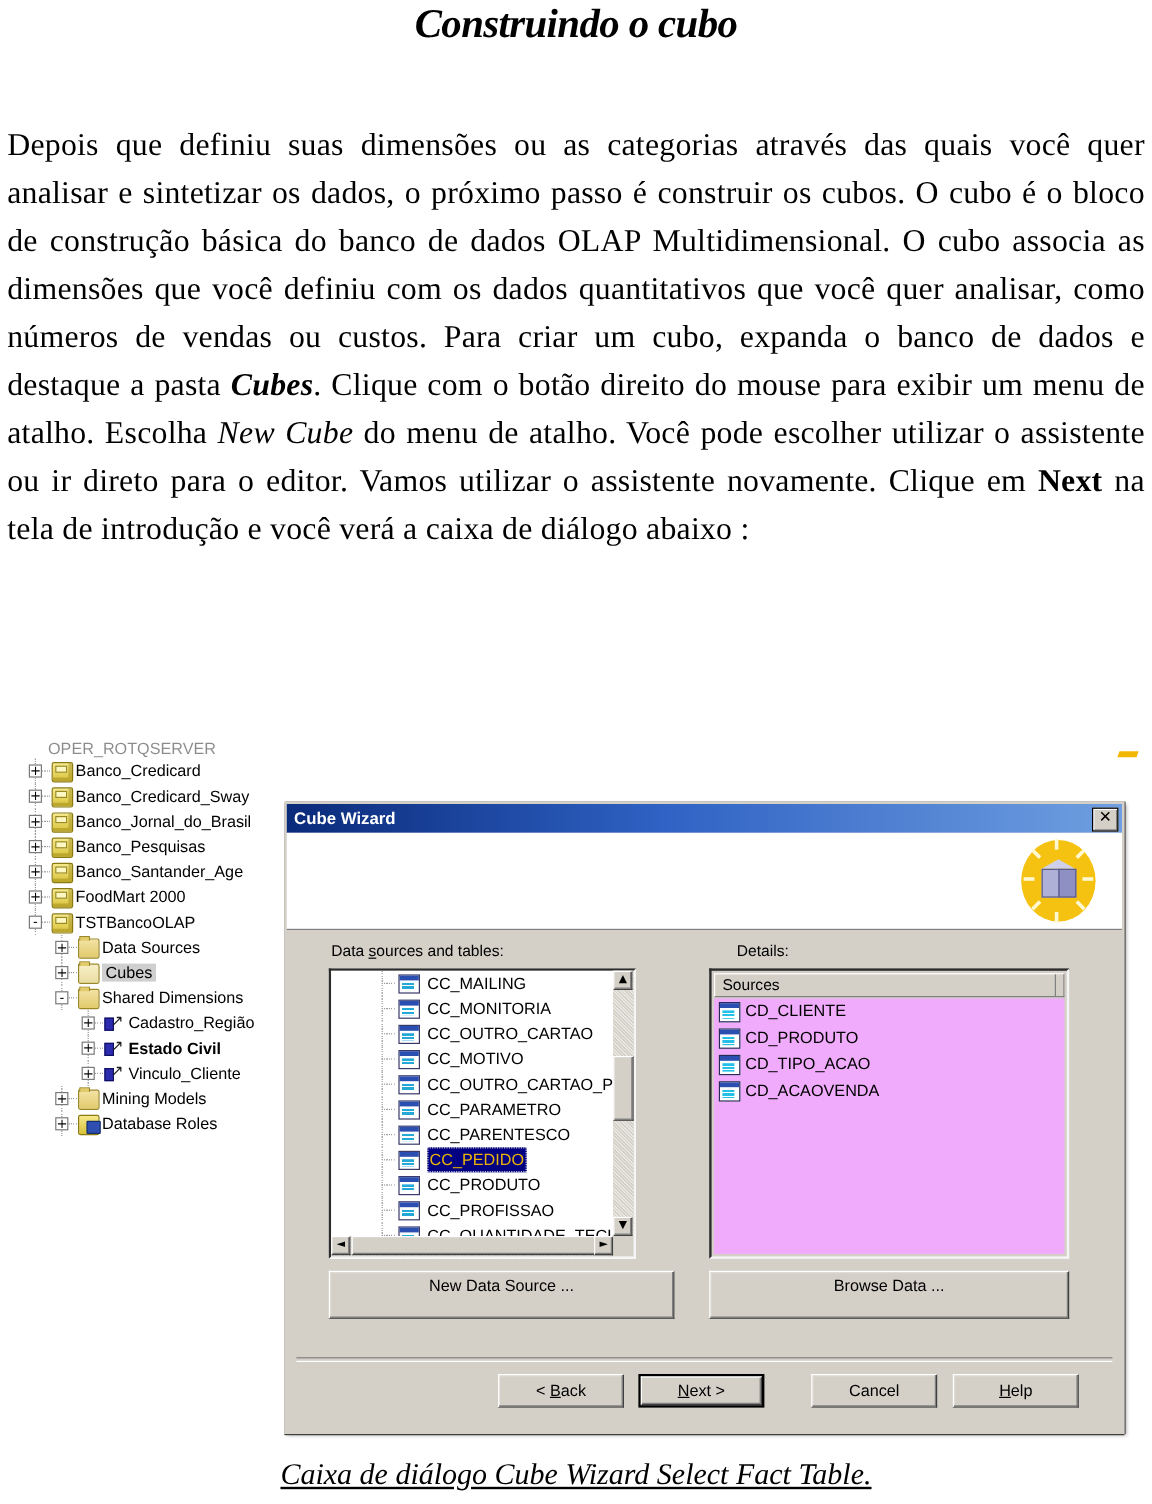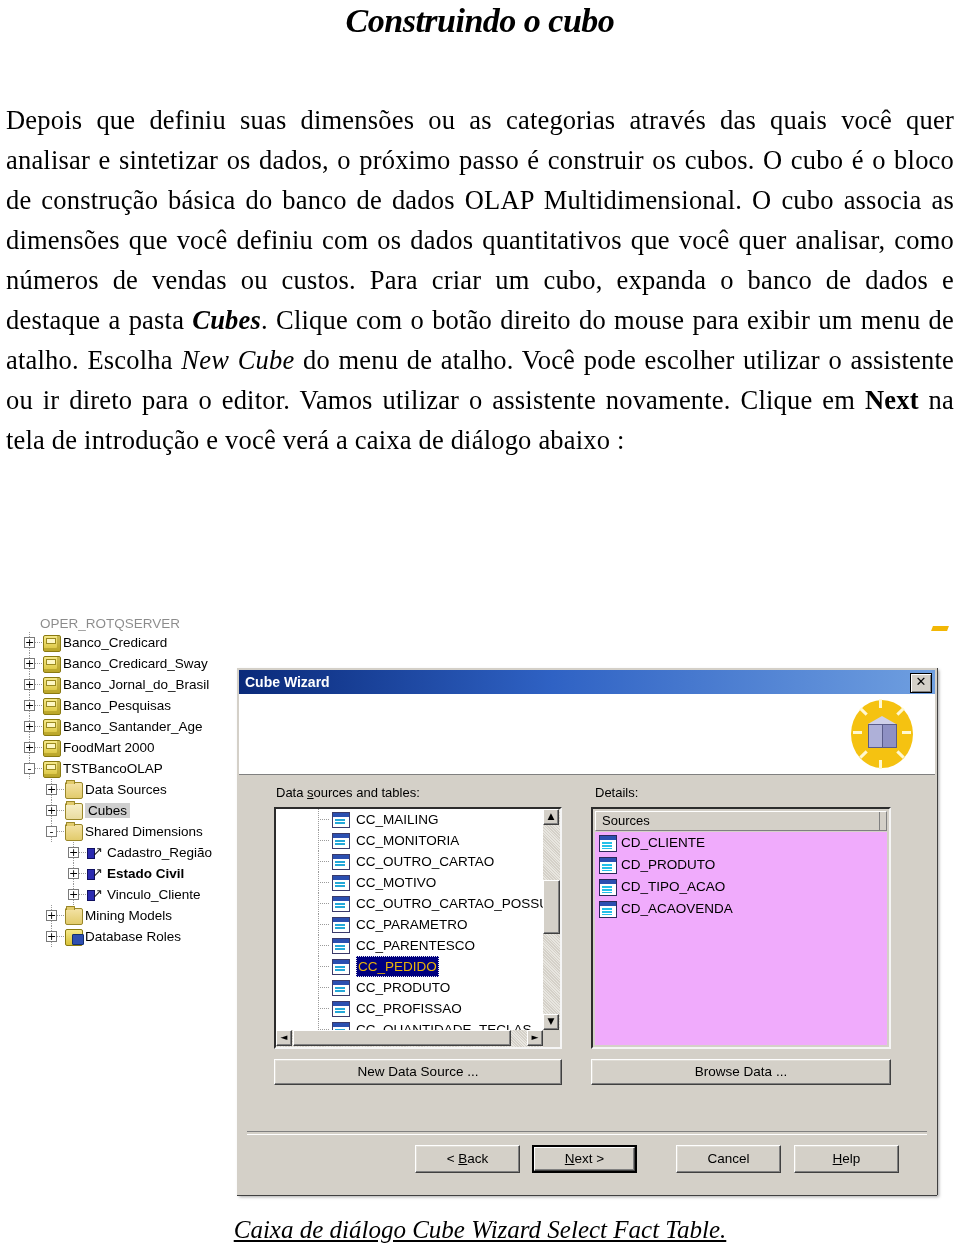--- a/index.html
+++ b/index.html
@@ -143,21 +143,21 @@
   .lbl-sm{position:absolute;font-size:13px;color:#000;}
   .lbl-sm u{text-decoration:underline;}
 
   .sunken{
     background:#fff;border:2px inset #fff;
     border-top-color:#808080;border-left-color:#808080;
     border-right-color:#f5f5f5;border-bottom-color:#f5f5f5;
     box-sizing:border-box;
   }
 
-  .listbox{position:absolute;left:35px;top:32px;width:288px;height:242px;}
+  .listbox{position:absolute;left:35px;top:32px;width:256px;height:242px;}
   .lb-inner{position:absolute;left:0;top:0;right:17px;bottom:17px;background:#fff;overflow:hidden;}
   .row{position:relative;height:21px;line-height:21px;font-size:13.5px;white-space:nowrap;padding-left:80px;color:#000;}
   .row .tbl-ico{position:absolute;left:56px;top:3px;width:16px;height:14px;
     background:#fff;border:1px solid #3a3a6a;}
   .row .tbl-ico:before{content:"";position:absolute;left:0;top:0;right:0;height:4px;background:#2b4fb0;}
   .row .tbl-ico:after{content:"";position:absolute;left:2px;top:6px;width:10px;height:6px;
     background:repeating-linear-gradient(to bottom,#24a8d8 0 2px,#fff 2px 3px);}
   .row .dash{position:absolute;left:42px;top:10px;width:11px;height:1px;
     background:repeating-linear-gradient(to right,#9a9a9a 0 1px,transparent 1px 2px);}
   .row .dotv{position:absolute;left:42px;top:0;width:1px;height:21px;
@@ -196,21 +196,21 @@
     box-shadow:inset -1px -1px 0 #808080, inset 1px 1px 0 #dfdcd5;
     font-family:"Liberation Sans", sans-serif;font-size:13.5px;color:#000;
     text-align:center;box-sizing:border-box;
   }
   .btn u{text-decoration:underline;}
   .btn.default{border:2px solid #000;box-shadow:none;background:#d4d0c8;}
   .btn.default .inner{display:block;height:100%;border:1px solid #fff;
     border-right-color:#404040;border-bottom-color:#404040;
     box-shadow:inset -1px -1px 0 #808080;box-sizing:border-box;}
 
-  .wide-btn{position:absolute;height:26px;line-height:24px;}
+  .wide-btn{position:absolute;height:40px;line-height:24px;}
   .sep{position:absolute;left:8px;right:8px;height:2px;
     border-top:1px solid #808080;border-bottom:1px solid #fff;}
   .nav-btn{position:absolute;top:7px;width:105px;height:28px;line-height:26px;}
   .yellow-mark{position:absolute;left:932px;top:18px;width:16px;height:5px;background:#f2b705;transform:skewX(-20deg);}
   .stub{position:absolute;left:211px;top:16px;width:3px;height:32px;background:#9a9a9a;}
 </style>
 </head>
 <body>
 
 <div class="page">
@@ -358,21 +358,21 @@
             <div class="top"></div>
               <div class="lf"></div>
               <div class="rt"></div>
           </div>
         </div>
       </div>
 
       <div class="body-area">
 
         <div class="lbl-sm" style="left:37px;top:10px;">Data <u>s</u>ources and tables:</div>
-        <div class="lbl-sm" style="left:356px;top:10px;">Details:</div>
+        <div class="lbl-sm" style="left:375px;top:10px;">Details:</div>
 
         <div class="listbox sunken">
           <div class="lb-inner" id="table-rows">
               <div class="row"><span class="dotv"></span><span class="dash"></span><span class="tbl-ico"></span><span class="txt">CC_MAILING</span></div>
               <div class="row"><span class="dotv"></span><span class="dash"></span><span class="tbl-ico"></span><span class="txt">CC_MONITORIA</span></div>
               <div class="row"><span class="dotv"></span><span class="dash"></span><span class="tbl-ico"></span><span class="txt">CC_OUTRO_CARTAO</span></div>
               <div class="row"><span class="dotv"></span><span class="dash"></span><span class="tbl-ico"></span><span class="txt">CC_MOTIVO</span></div>
               <div class="row"><span class="dotv"></span><span class="dash"></span><span class="tbl-ico"></span><span class="txt">CC_OUTRO_CARTAO_POSSUI</span></div>
               <div class="row"><span class="dotv"></span><span class="dash"></span><span class="tbl-ico"></span><span class="txt">CC_PARAMETRO</span></div>
               <div class="row"><span class="dotv"></span><span class="dash"></span><span class="tbl-ico"></span><span class="txt">CC_PARENTESCO</span></div>

